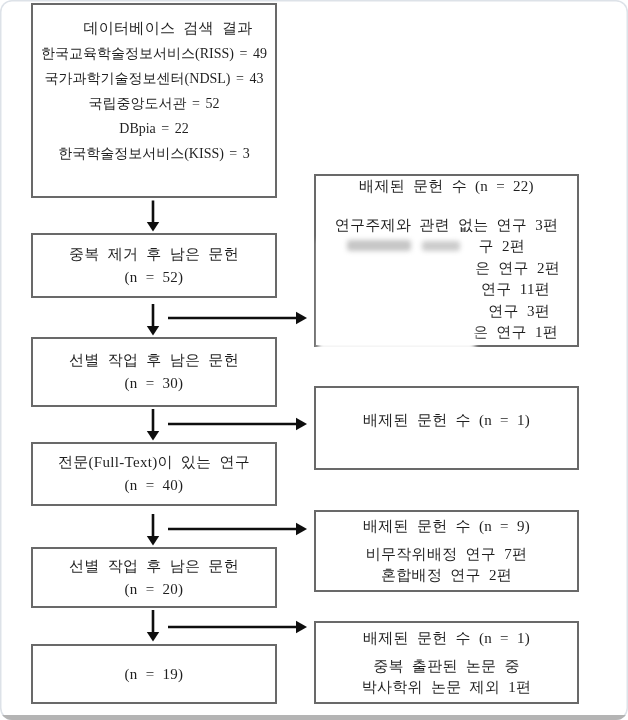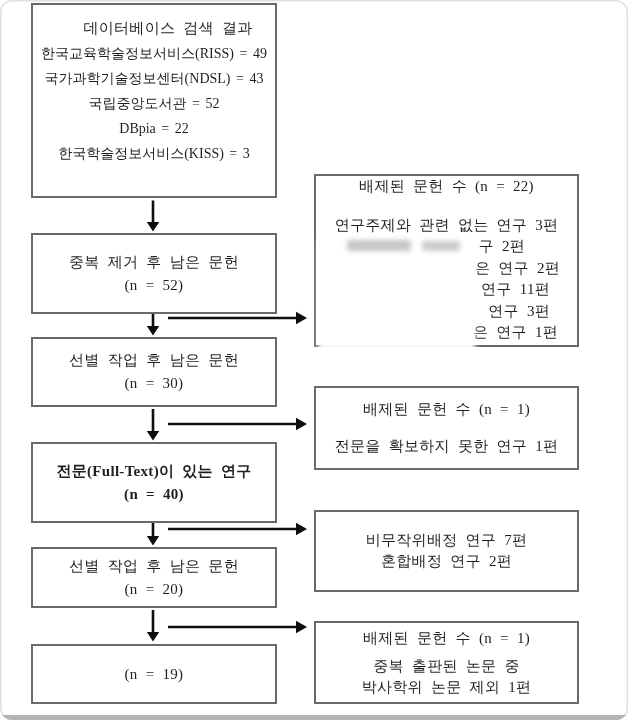--- a/index.html
+++ b/index.html
@@ -25,23 +25,23 @@
   }
   .lbox { left: 31px;  width: 246px; }
   .rbox { left: 314px; width: 265px; }
   .centered {
     display: flex; flex-direction: column;
     align-items: center; justify-content: center;
   }
   .line  { line-height: 23px; white-space: nowrap; }
   
   #L1 { top: 3px;   height: 195px; padding-top: 10px; }
-  #L2 { top: 233px; height: 81px; }
+  #L2 { top: 233px; height: 65px; }
   #L3 { top: 337px; height: 70px; }
-  #L4 { top: 442px; height: 81px; font-weight: bold; }
+  #L4 { top: 442px; height: 64px; }
   #L5 { top: 547px; height: 61px; }
   #L6 { top: 644px; height: 60px; }
   
   #R1 { top: 174px; height: 173px; }
   #R2 { top: 386px; height: 84px; }
   #R3 { top: 510px; height: 82px; }
   #R4 { top: 621px; height: 83px; }
 
   #L1 .titleline { line-height: 26px; white-space: nowrap; padding-left: 28px; }
   #L1 .details { margin-top: 0; }
@@ -172,24 +172,24 @@
     <div class="frag" style="padding-right:27px">연구 11편</div>
     <div class="frag" style="padding-right:27px">연구 3편</div>
     <div class="frag" style="padding-right:19px">은 연구 1편</div>
     <div class="blur-patch"></div>
     <div class="smudge s1"></div>
     <div class="smudge s2"></div>
   </div>
 
   <div class="box rbox centered" id="R2">
     <div class="rtitle">배제된 문헌 수 (n = 1)</div>
-    <div class="line">전문을 확보하지 못한 연구 1편</div>
   </div>
 
   <div class="box rbox centered" id="R3">
+    <div class="rtitle">배제된 문헌 수 (n = 9)</div>
     <div class="line">비무작위배정 연구 7편</div>
     <div class="line">혼합배정 연구 2편</div>
   </div>
 
   <div class="box rbox centered" id="R4">
     <div class="rtitle">배제된 문헌 수 (n = 1)</div>
     <div class="line">중복 출판된 논문 중</div>
     <div class="line">박사학위 논문 제외 1편</div>
   </div>
 

